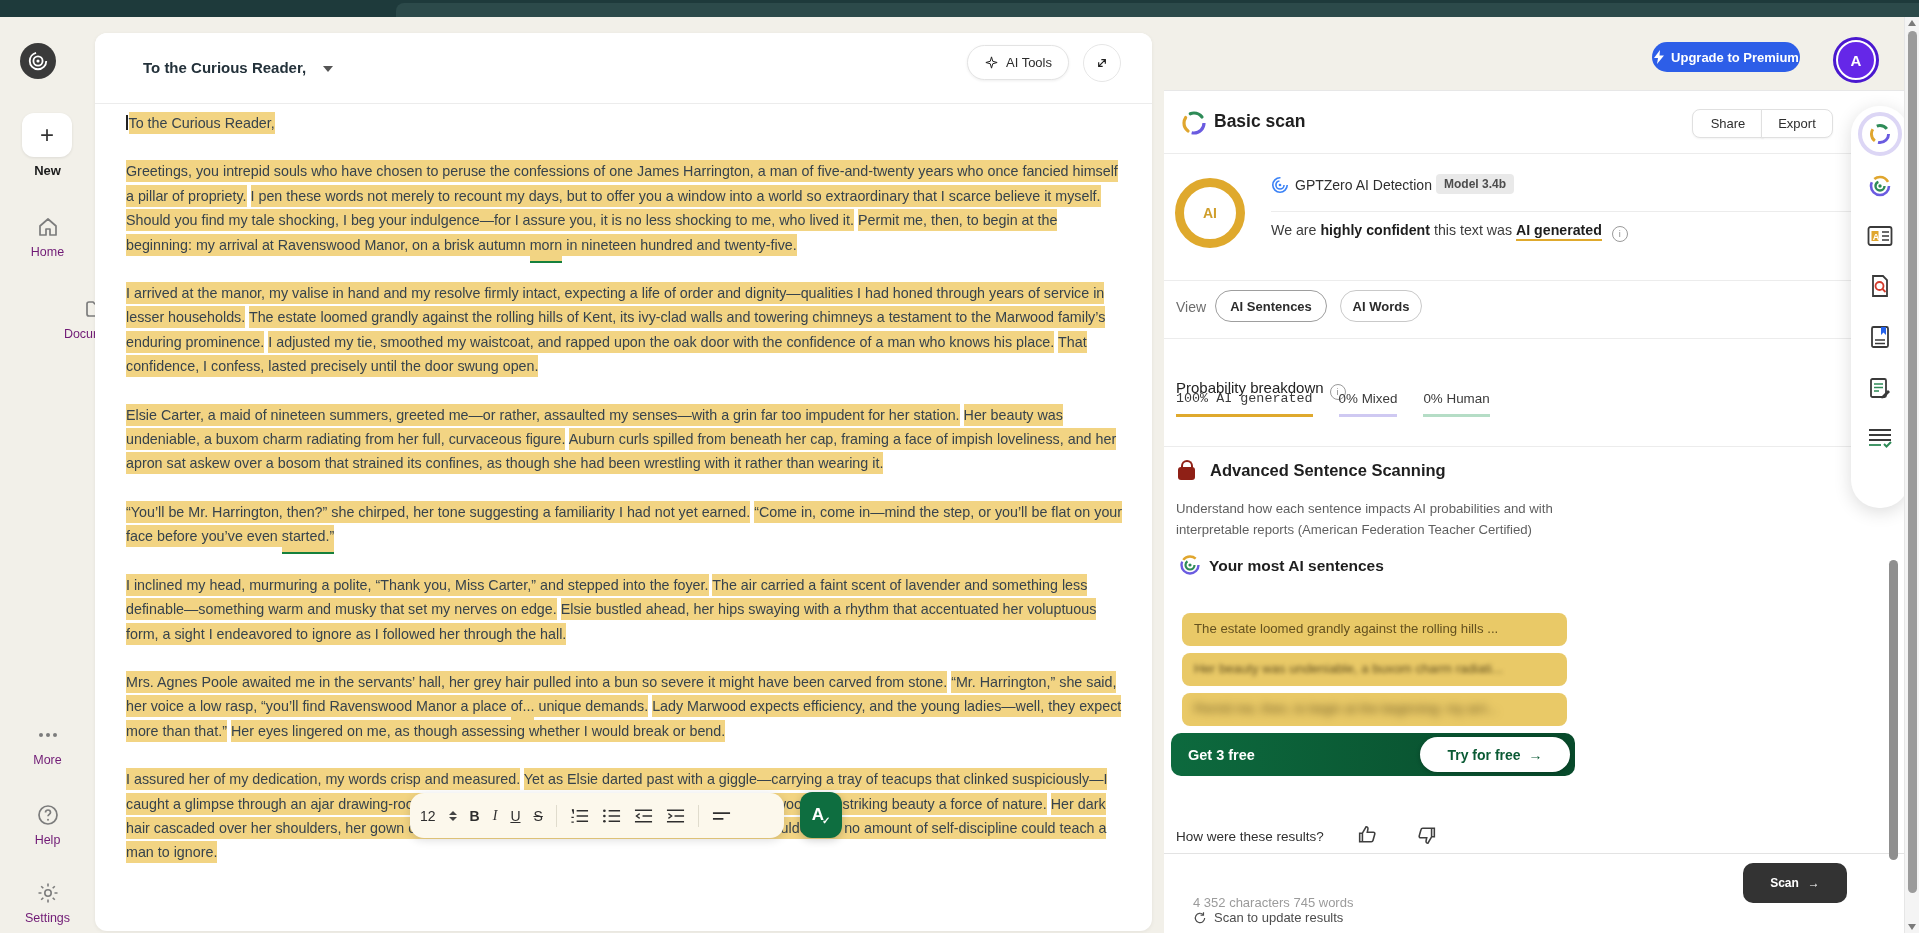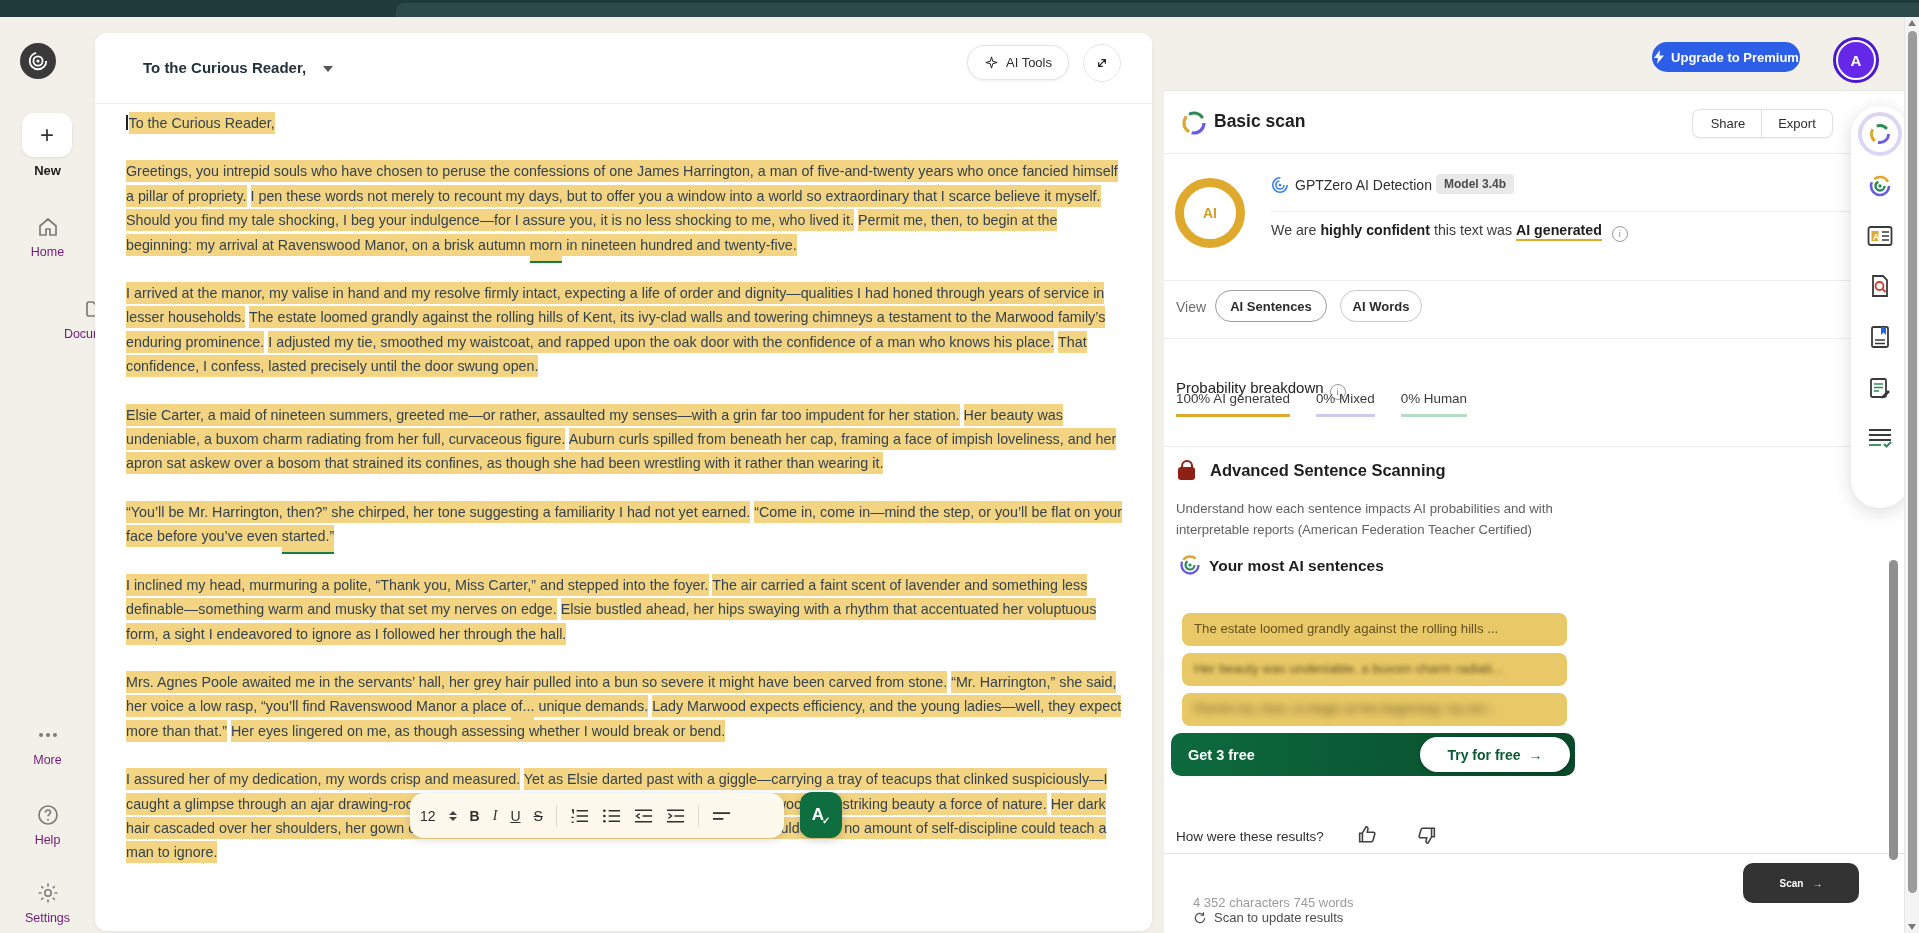--- a/index.html
+++ b/index.html
@@ -72,43 +72,43 @@
   .conf b{color:#1d1d1d;}
   .verdict{font-weight:700;color:#1d1d1d;border-bottom:2.5px solid var(--gold);padding-bottom:1px;}
   .info-i{display:inline-block;width:14px;height:14px;border:1.2px solid #9a9a9a;border-radius:50%;font-size:9px;color:#8a8a8a;
           text-align:center;line-height:14px;vertical-align:-2px;margin-left:6px;font-style:normal;}
   .view-lbl{position:absolute;left:12px;top:208px;font-size:14px;color:#6d6d6d;}
   .pill{position:absolute;top:199px;height:32px;border:1.2px solid #c9c9c9;border-radius:17px;background:#fff;
         font-size:13px;font-weight:600;color:#2b2b2b;display:flex;align-items:center;justify-content:center;box-sizing:border-box;}
   .prob-title{position:absolute;left:12px;top:268px;font-size:15px;font-weight:400;color:#222;margin-top:20px;}
   .prob-row{position:absolute;left:12px;top:300px;display:flex;gap:26px;font-size:13.4px;color:#3a3a3a;}
   .prob-row span{padding-bottom:8px;border-bottom:3px solid transparent;}
-  .pb-ai{border-color:var(--gold)!important;} .pb-mx{border-color:#cfc9f2!important;} .pb-hu{border-color:#b5ddc6!important;}
+  .pb-ai{border-color:var(--gold)!important;font-family:Liberation Mono, monospace;} .pb-mx{border-color:#cfc9f2!important;} .pb-hu{border-color:#b5ddc6!important;}
   .lock{position:absolute;left:14px;top:376px;width:17px;height:13px;background:#8f2016;border-radius:3px;}
   .lock:before{content:"";position:absolute;left:2.5px;top:-7px;width:8px;height:8px;border:2.5px solid #8f2016;border-bottom:none;border-radius:6px 6px 0 0;}
   .adv-title{position:absolute;left:46px;top:370px;font-size:16.5px;font-weight:700;color:#1e1e1e;}
   .adv-d{position:absolute;left:12px;font-size:13.2px;color:#5f5f5f;}
   .most-title{position:absolute;left:45px;top:466px;font-size:15.5px;font-weight:700;color:#1e1e1e;}
   .chip{position:absolute;left:18px;width:385px;height:33px;background:#e9c967;border-radius:8px;box-sizing:border-box;
         padding:8px 12px;font-size:13.2px;color:#64511f;white-space:nowrap;overflow:hidden;}
   .blur1{filter:blur(2px);} .blur2{filter:blur(4px);}
   .free-bar{position:absolute;left:7px;top:642px;width:404px;height:43px;border-radius:10px;
             background:linear-gradient(90deg,#0d6a3e,#084a2b);display:flex;align-items:center;}
   .free-lbl{margin-left:17px;color:#fff;font-weight:700;font-size:14.5px;}
   .try-btn{position:absolute;right:5px;top:4px;width:150px;height:35px;background:#fff;border-radius:18px;
            display:flex;align-items:center;justify-content:center;gap:8px;font-size:14px;font-weight:600;color:#0a5a34;box-shadow:0 1px 4px rgba(0,0,0,.25);}
   .fb-lbl{position:absolute;left:12px;top:738px;font-size:13.5px;color:#2f2f2f;}
   .thumb{position:absolute;top:733px;width:22px;height:22px;color:#3f3f3f;}
 
   
   .bottom-bar{left:1164px;top:853px;width:755px;height:80px;background:#fff;border-top:1px solid #e3e3e3;}
   .rescan{position:absolute;left:29px;top:16px;font-size:13px;color:#4c4c4c;display:flex;align-items:center;gap:7px;margin-top:40px;}
   .counts{position:absolute;left:29px;top:41px;font-size:13px;color:#9b9b9b;}
-  .scan-btn{position:absolute;left:579px;top:9px;width:116px;height:40px;background:#333;border-radius:10px;color:#fff;
-            font-size:10px;font-weight:600;display:flex;align-items:center;justify-content:center;gap:9px;}
+  .scan-btn{position:absolute;left:579px;top:9px;width:104px;height:40px;background:#333;border-radius:10px;color:#fff;
+            font-size:12px;font-weight:600;display:flex;align-items:center;justify-content:center;gap:9px;}
 
   
   .rail{left:1851px;top:106px;width:58px;height:402px;background:#fff;border-radius:28px;box-shadow:0 4px 18px rgba(0,0,0,.14);
         display:flex;flex-direction:column;align-items:center;padding-top:12px;box-sizing:border-box;gap:27px;z-index:20;}
   .rail-active{width:36px;height:36px;border:4px solid #dcd6f5;border-radius:50%;display:flex;align-items:center;justify-content:center;margin:-6px 0 -9px 0;}
 
   
   .sb-outer{left:1904px;top:17px;width:15px;height:916px;background:#f4f4f4;border-left:1px solid #e6e6e6;z-index:40;}
   .sb-thumb-outer{position:absolute;left:3px;top:14px;width:9px;height:862px;background:#9b9b9b;border-radius:5px;}
   .tri-up{position:absolute;left:3px;top:3px;width:0;height:0;border-left:4.5px solid transparent;border-right:4.5px solid transparent;border-bottom:6px solid #7a7a7a;}

